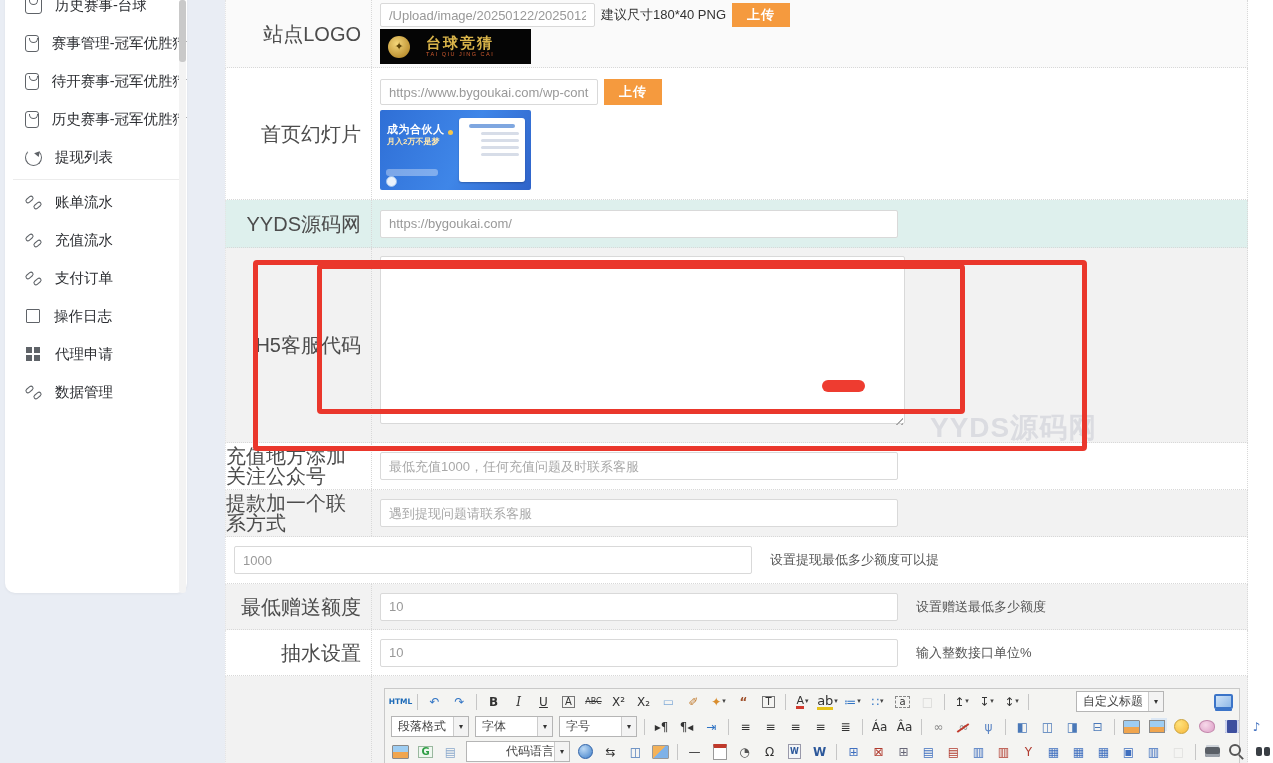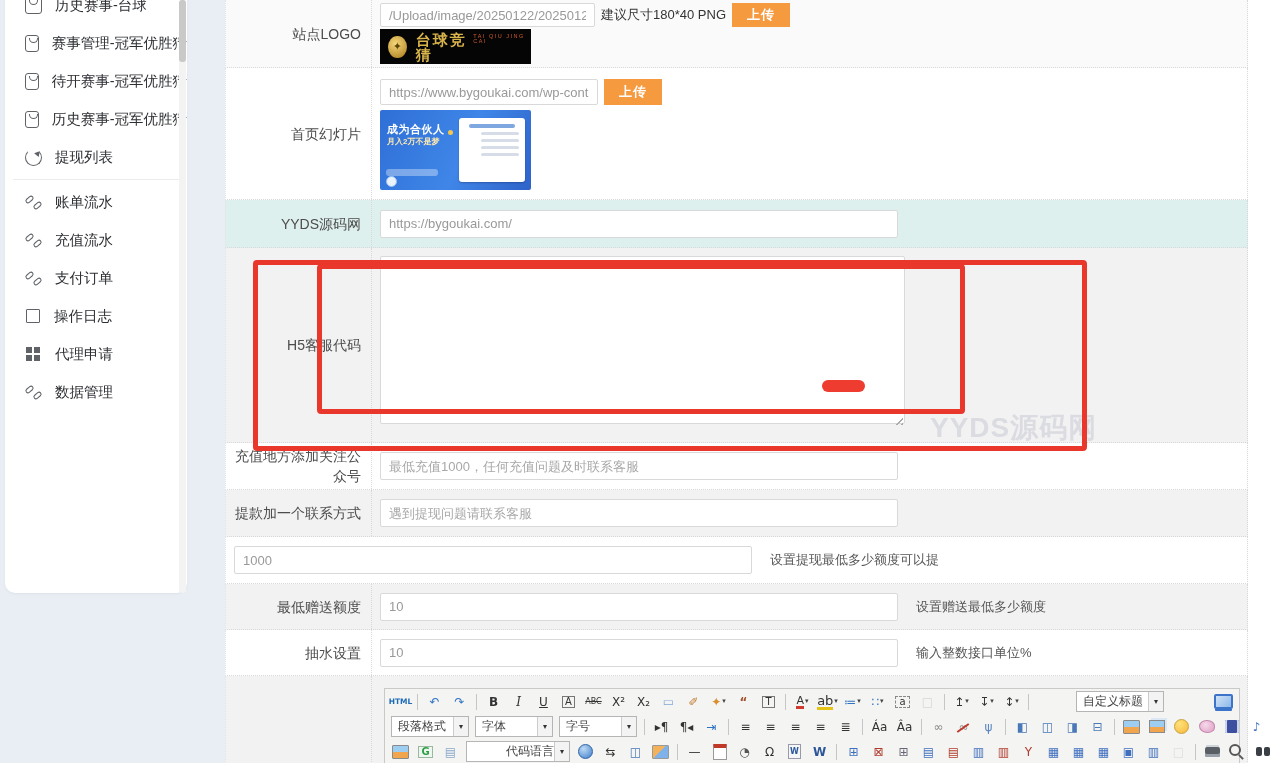--- a/index.html
+++ b/index.html
@@ -21,41 +21,41 @@
   .si-link::before{left:0;top:3px;transform:rotate(-40deg)}
   .si-link::after{right:0;bottom:3px;transform:rotate(-40deg)}
   .si-grid::before{content:"";position:absolute;left:1px;top:1px;width:6px;height:6px;background:#5f6368;
      box-shadow:8px 0 0 #5f6368,0 8px 0 #5f6368,8px 8px 0 #5f6368}
   .si-square{border:1.6px solid #5f6368;border-radius:1px;width:14px;height:14px;margin:1px}
   .sb-scroll{position:absolute;right:1px;top:16px;width:7px;height:593px;background:#f3f3f3;border-radius:3px}
   .sb-thumb{position:absolute;top:0;left:0;width:7px;height:62px;background:#c9c9c9;border-radius:3px}
   
   .main{position:absolute;left:225px;top:0;width:1048px;height:763px;background:#fff}
   .frow{display:flex;box-sizing:border-box;width:1023px;border-bottom:1px dotted #d8d8d8;border-right:1px dotted #d8d8d8;border-left:1px dotted #e4e4e4}
-  .frow .lab{width:146px;flex:0 0 146px;display:flex;align-items:center;justify-content:flex-end;text-align:right;
-             padding-right:10px;box-sizing:border-box;border-right:1px dotted #d8d8d8;color:#4c4c4c;font-size:14px;line-height:20px}
+  .frow .lab{width:146px;flex:0 0 146px;display:flex;align-items:center;justify-content:flex-end;
+             padding-right:10px;box-sizing:border-box;border-right:1px dotted #d8d8d8;color:#4c4c4c;font-size:20px;line-height:20px}
   .frow .fld{flex:1;padding-left:8px;position:relative}
   .r-gray{background:#f2f2f2}
   .r-teal{background:#def0ed}
   .r-fade{background:#fafafa}
   input.ipt,textarea.ta{box-sizing:border-box;border:1px solid #d9d9d9;border-radius:2px;background:#fff;
       font-family:"Liberation Sans","DejaVu Sans",sans-serif;font-size:13px;color:#999;padding:0 8px;outline:none}
   input.ipt::placeholder{color:#a8a8a8}
   .ipt-long{width:518px;height:28px}
   .ipt-short{width:215px;height:24px}
   .ipt-mid{width:218px;height:26px}
   .btn-upload{display:inline-flex;align-items:center;justify-content:center;background:#f59a3e;color:#fff;
       font-size:13px;font-weight:bold;border:none;border-radius:0;height:24px;padding:0 15px;cursor:pointer;letter-spacing:1px}
   .hint{font-size:13px;color:#555;white-space:nowrap}
   .inline{display:flex;align-items:center;gap:6px}
   
   .logo-prev{width:151px;height:35px;background:#050505;margin-top:2px;display:flex;align-items:center;padding-left:8px;box-sizing:border-box}
   .logo-orn{width:22px;height:22px;border-radius:50%;background:radial-gradient(circle at 40% 35%,#f5d77a,#a87818);
             display:flex;align-items:center;justify-content:center;color:#5e4408;font-size:11px}
-  .logo-txt{margin-left:9px;display:flex;flex-direction:row;line-height:1}
+  .logo-txt{margin-left:16px;display:flex;flex-direction:column;line-height:1}
   .logo-t1{color:#d9b44a;font-size:15px;font-weight:bold;letter-spacing:2px}
   .logo-t2{color:#cf5b30;font-size:5.5px;letter-spacing:1.5px;margin-top:2px}
   
   .slide-prev{width:151px;height:80px;margin-top:5px;border-radius:2px;position:relative;overflow:hidden;
               background:linear-gradient(115deg,#2f6fd6 0%,#3f86e8 55%,#2f63c9 100%)}
   .sl-t1{position:absolute;left:7px;top:12px;color:#fff;font-size:11px;font-weight:bold;letter-spacing:.5px}
   .sl-t2{position:absolute;left:7px;top:26px;color:#ffe9b0;font-size:8px;font-weight:bold}
   .sl-strip{position:absolute;left:6px;bottom:14px;width:52px;height:7px;border-radius:3px;background:rgba(255,255,255,.35)}
   .sl-logo{position:absolute;left:6px;bottom:3px;width:9px;height:9px;border-radius:50%;background:#eaf2fc;border:1px solid #9cc0ee}
   .sl-card{position:absolute;right:6px;top:8px;width:66px;height:64px;background:#fff;border-radius:3px;box-shadow:0 1px 2px rgba(0,0,30,.25)}

